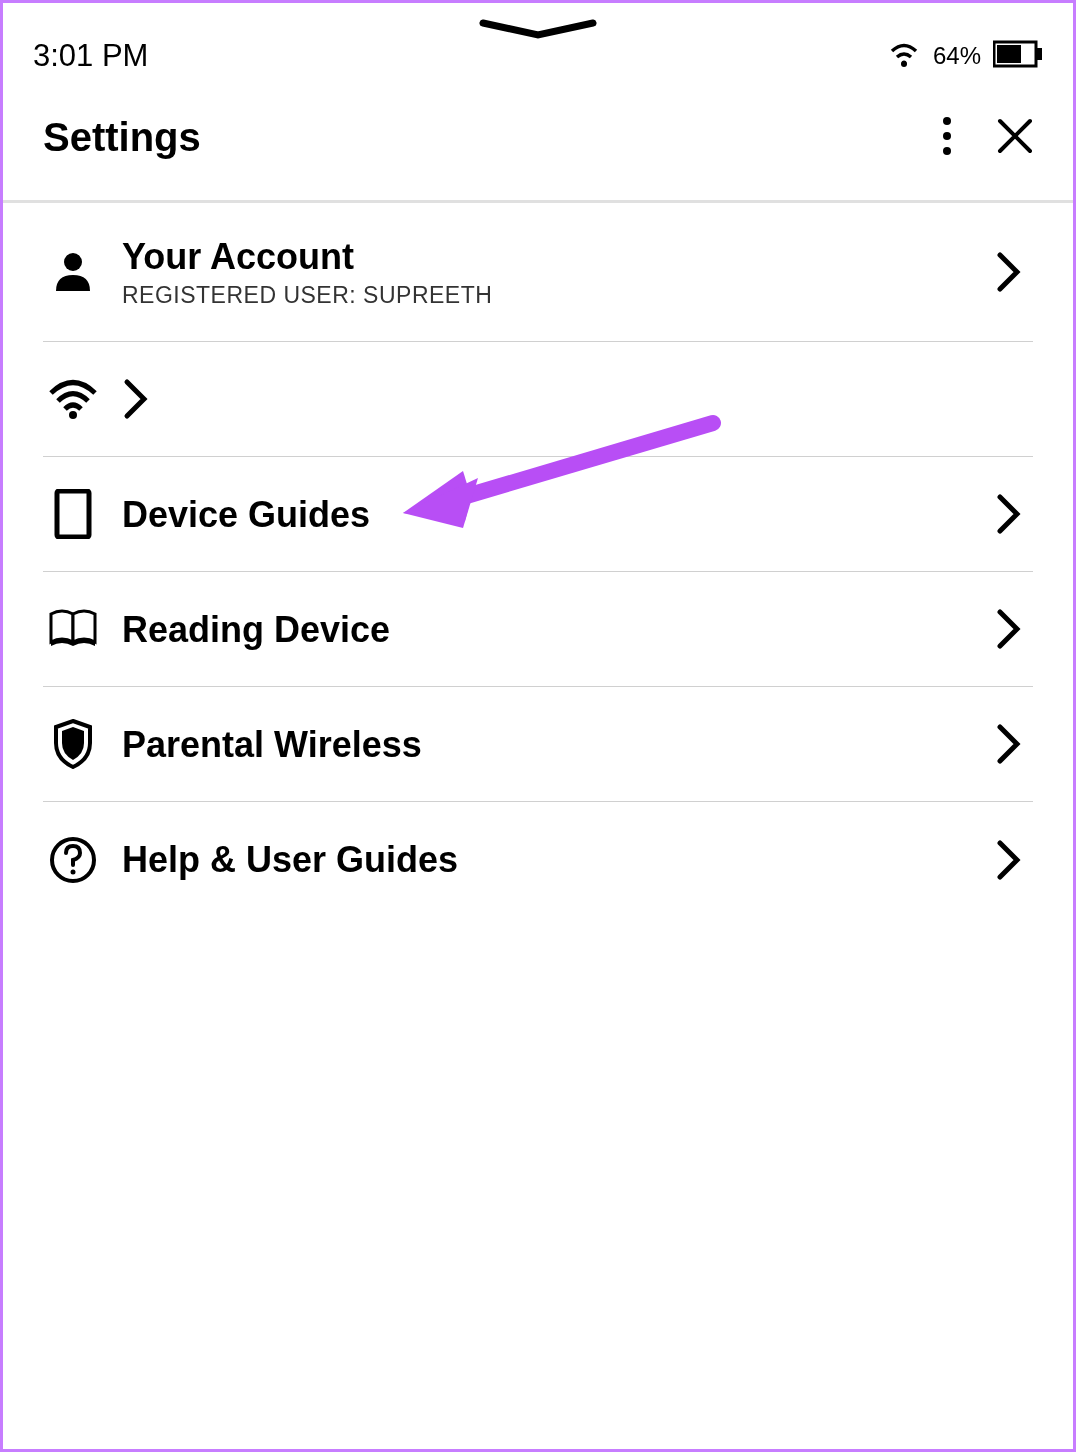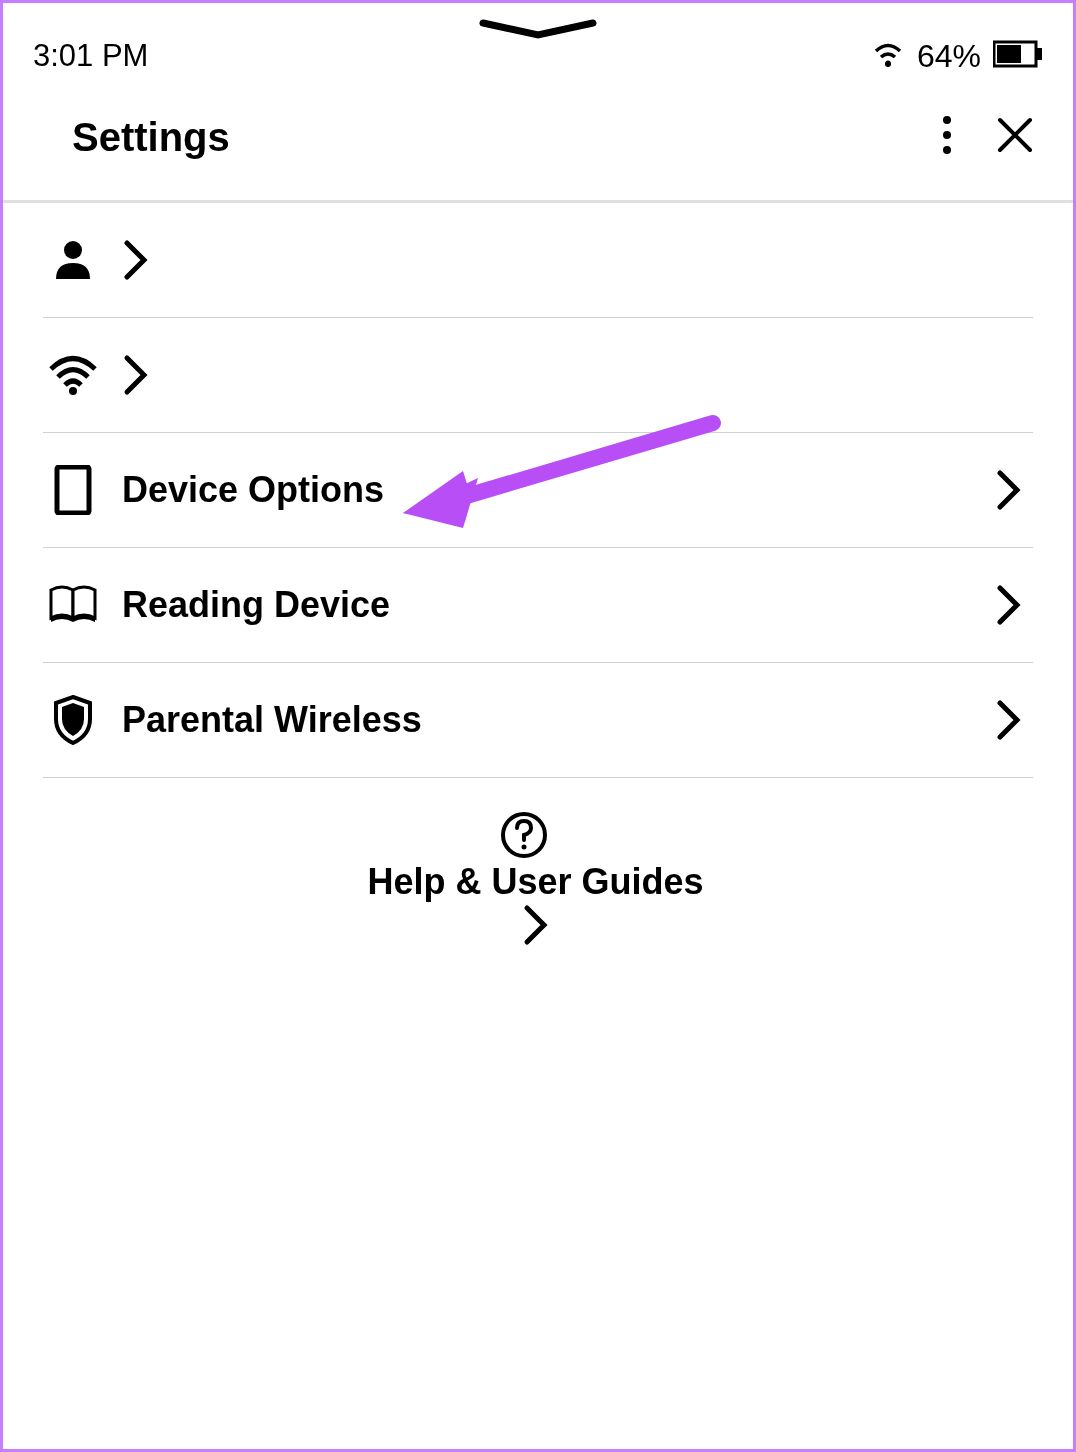--- a/index.html
+++ b/index.html
@@ -33,28 +33,28 @@
       align-items: center;
       gap: 12px;
     }
     .status-handle {
       position: absolute;
       top: 16px;
       left: 50%;
       transform: translateX(-50%);
     }
     .battery-pct {
-      font-size: 32px;
+      font-size: 24px;
       font-weight: 400;
     }
     .header {
       display: flex;
       justify-content: space-between;
-      align-items: flex-start;
-      padding: 40px 40px 40px 69px;
+      align-items: flex-end;
+      padding: 40px 40px 40px 40px;
       border-bottom: 3px solid #e0e0e0;
     }
     .header-title {
       font-size: 40px;
       font-weight: 700;
     }
     .header-actions {
       display: flex;
       align-items: center;
       gap: 45px;
@@ -65,21 +65,20 @@
     .settings-item {
       display: flex;
       align-items: center;
       padding: 32px 10px 32px 5px;
       border-bottom: 1px solid #d0d0d0;
       position: relative;
       min-height: 115px;
     }
     .settings-item:last-child {
       border-bottom: none;
-      flex-direction: column;
     }
     .item-icon {
       width: 50px;
       height: 50px;
       margin-right: 24px;
       flex-shrink: 0;
       display: flex;
       align-items: center;
       justify-content: center;
     }
@@ -161,20 +160,24 @@
 
 <div class="settings-list">
 
   <div class="settings-item">
     <span class="item-icon">
       <svg width="46" height="46" viewBox="0 0 46 46">
         <circle cx="23" cy="13" r="9" fill="#000"></circle>
         <path d="M 6 42 Q 6 26 23 26 Q 40 26 40 42 Z" fill="#000"></path>
       </svg>
     </span>
+    <div class="item-text">
+      <div class="item-title">Your Account</div>
+      <div class="item-subtitle">REGISTERED USER: SUPREETH</div>
+    </div>
     <span class="item-chevron">
       <svg width="28" height="44" viewBox="0 0 28 44">
           <path d="M 5 5 L 22 22 L 5 39" stroke="#000" stroke-width="5" fill="none" stroke-linecap="round"></path>
         </svg>
     </span>
   </div>
 
   <div class="settings-item">
     <span class="item-icon">
       <svg width="50" height="42" viewBox="0 0 50 42">
@@ -191,21 +194,21 @@
     </span>
   </div>
 
   <div class="settings-item">
     <span class="item-icon">
       <svg width="38" height="50" viewBox="0 0 38 50">
         <rect x="3" y="2" width="32" height="46" stroke="#000" stroke-width="5" fill="none" rx="2"></rect>
       </svg>
     </span>
     <div class="item-text">
-      <div class="item-title">Device Options</div>
+      <div class="item-title">Device Guides</div>
     </div>
     <span class="item-chevron">
       <svg width="28" height="44" viewBox="0 0 28 44">
           <path d="M 5 5 L 22 22 L 5 39" stroke="#000" stroke-width="5" fill="none" stroke-linecap="round"></path>
         </svg>
     </span>
   </div>
 
   <div class="settings-item">
     <span class="item-icon">

